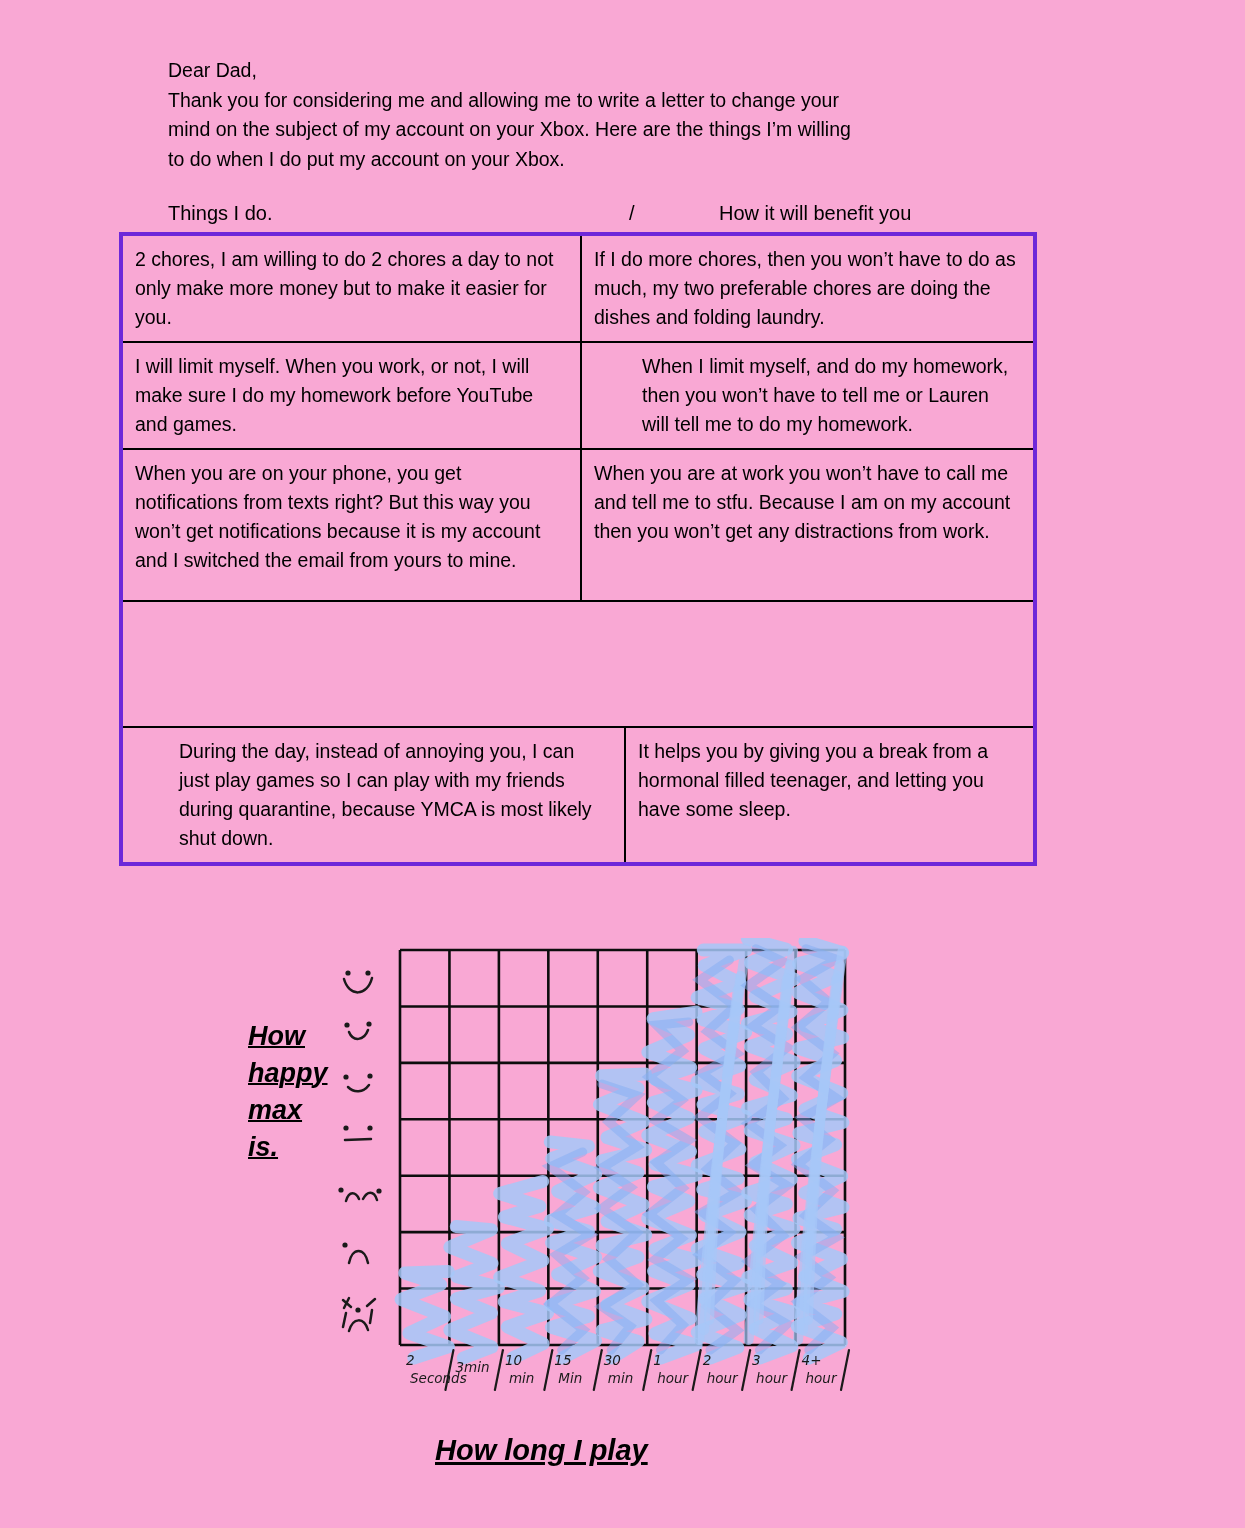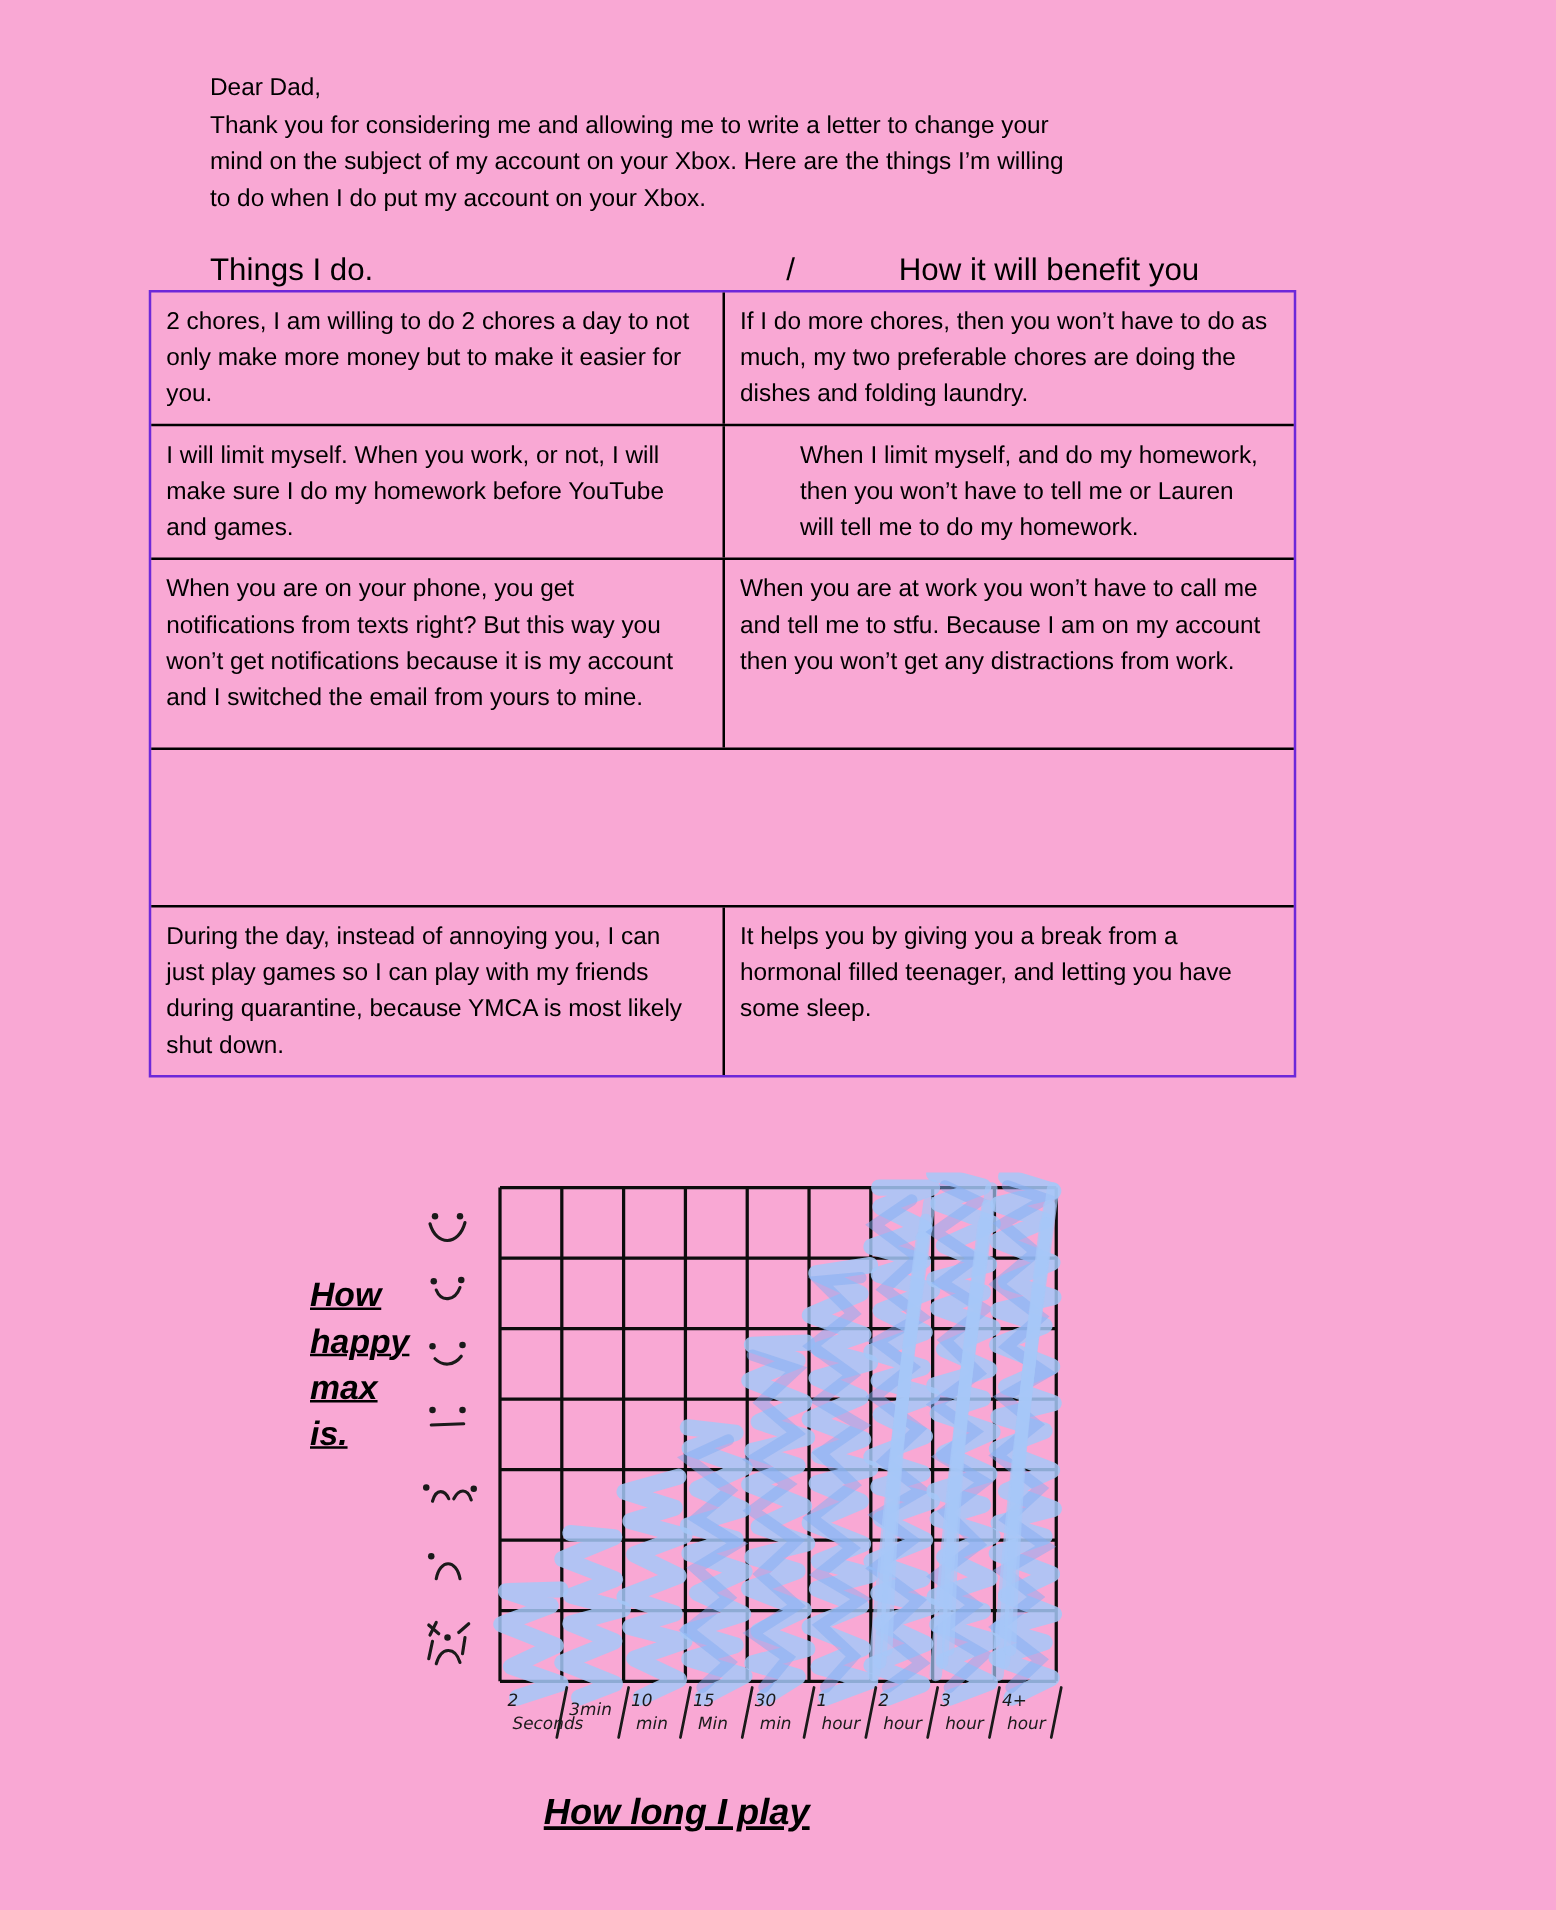--- a/index.html
+++ b/index.html
@@ -4,32 +4,32 @@
 <style>
   html,body{margin:0;padding:0;}
   body{background:#ffffff;font-family:"Liberation Sans","DejaVu Sans",sans-serif;color:#000;}
   .page{position:relative;width:1245px;height:1528px;background:#f9a8d4;overflow:hidden;}
 
   
   .letter{position:absolute;left:168px;top:56px;width:860px;font-size:19.5px;line-height:29.5px;}
   .letter div{white-space:nowrap;}
 
   
-  .thead-line{position:absolute;top:202px;left:0;width:1128px;height:28px;font-size:25px;}
+  .thead-line{position:absolute;top:202px;left:0;width:1128px;height:28px;font-size:20px;}
   .thead-line .h-left{position:absolute;left:168px;}
   .thead-line .h-slash{position:absolute;left:629px;}
   .thead-line .h-right{position:absolute;left:719px;}
 
   
-  .btable{position:absolute;left:119px;top:232px;width:918px;border:2px solid #6d28d9;box-sizing:border-box;}
+  .btable{position:absolute;left:119px;top:232px;width:918px;border:4px solid #6d28d9;box-sizing:border-box;}
   .brow{display:grid;grid-template-columns:459px 1fr;border-top:2px solid #000;}
   .brow:first-child{border-top:none;}
   .bcell{padding:9px 16px 9px 12px;font-size:19.5px;line-height:29px;box-sizing:border-box;}
   .bcell.left{border-right:2px solid #000;}
-  .r0{min-height:100px;} .r1{min-height:99px;gap:48px;} .r2{min-height:150px;} .r3{min-height:124px;} .r4{min-height:114px;}
+  .r0{min-height:100px;} .r1{min-height:99px;gap:48px;} .r2{min-height:150px;} .r3{min-height:124px;} .r4{min-height:114px;padding-left:44px;}
 
   
   .y-title{position:absolute;left:204px;top:1018px;font-size:27px;font-weight:bold;font-style:italic;line-height:37px;}
   .y-title div{text-decoration:underline;text-decoration-thickness:2px;margin-left:44px;}
   .x-title{position:absolute;left:435px;top:1434px;font-size:29px;font-weight:bold;font-style:italic;text-decoration:underline;text-decoration-thickness:2.5px;}
 
   svg text{font-family:"DejaVu Sans",sans-serif;}
 </style>
 </head>
 <body>

